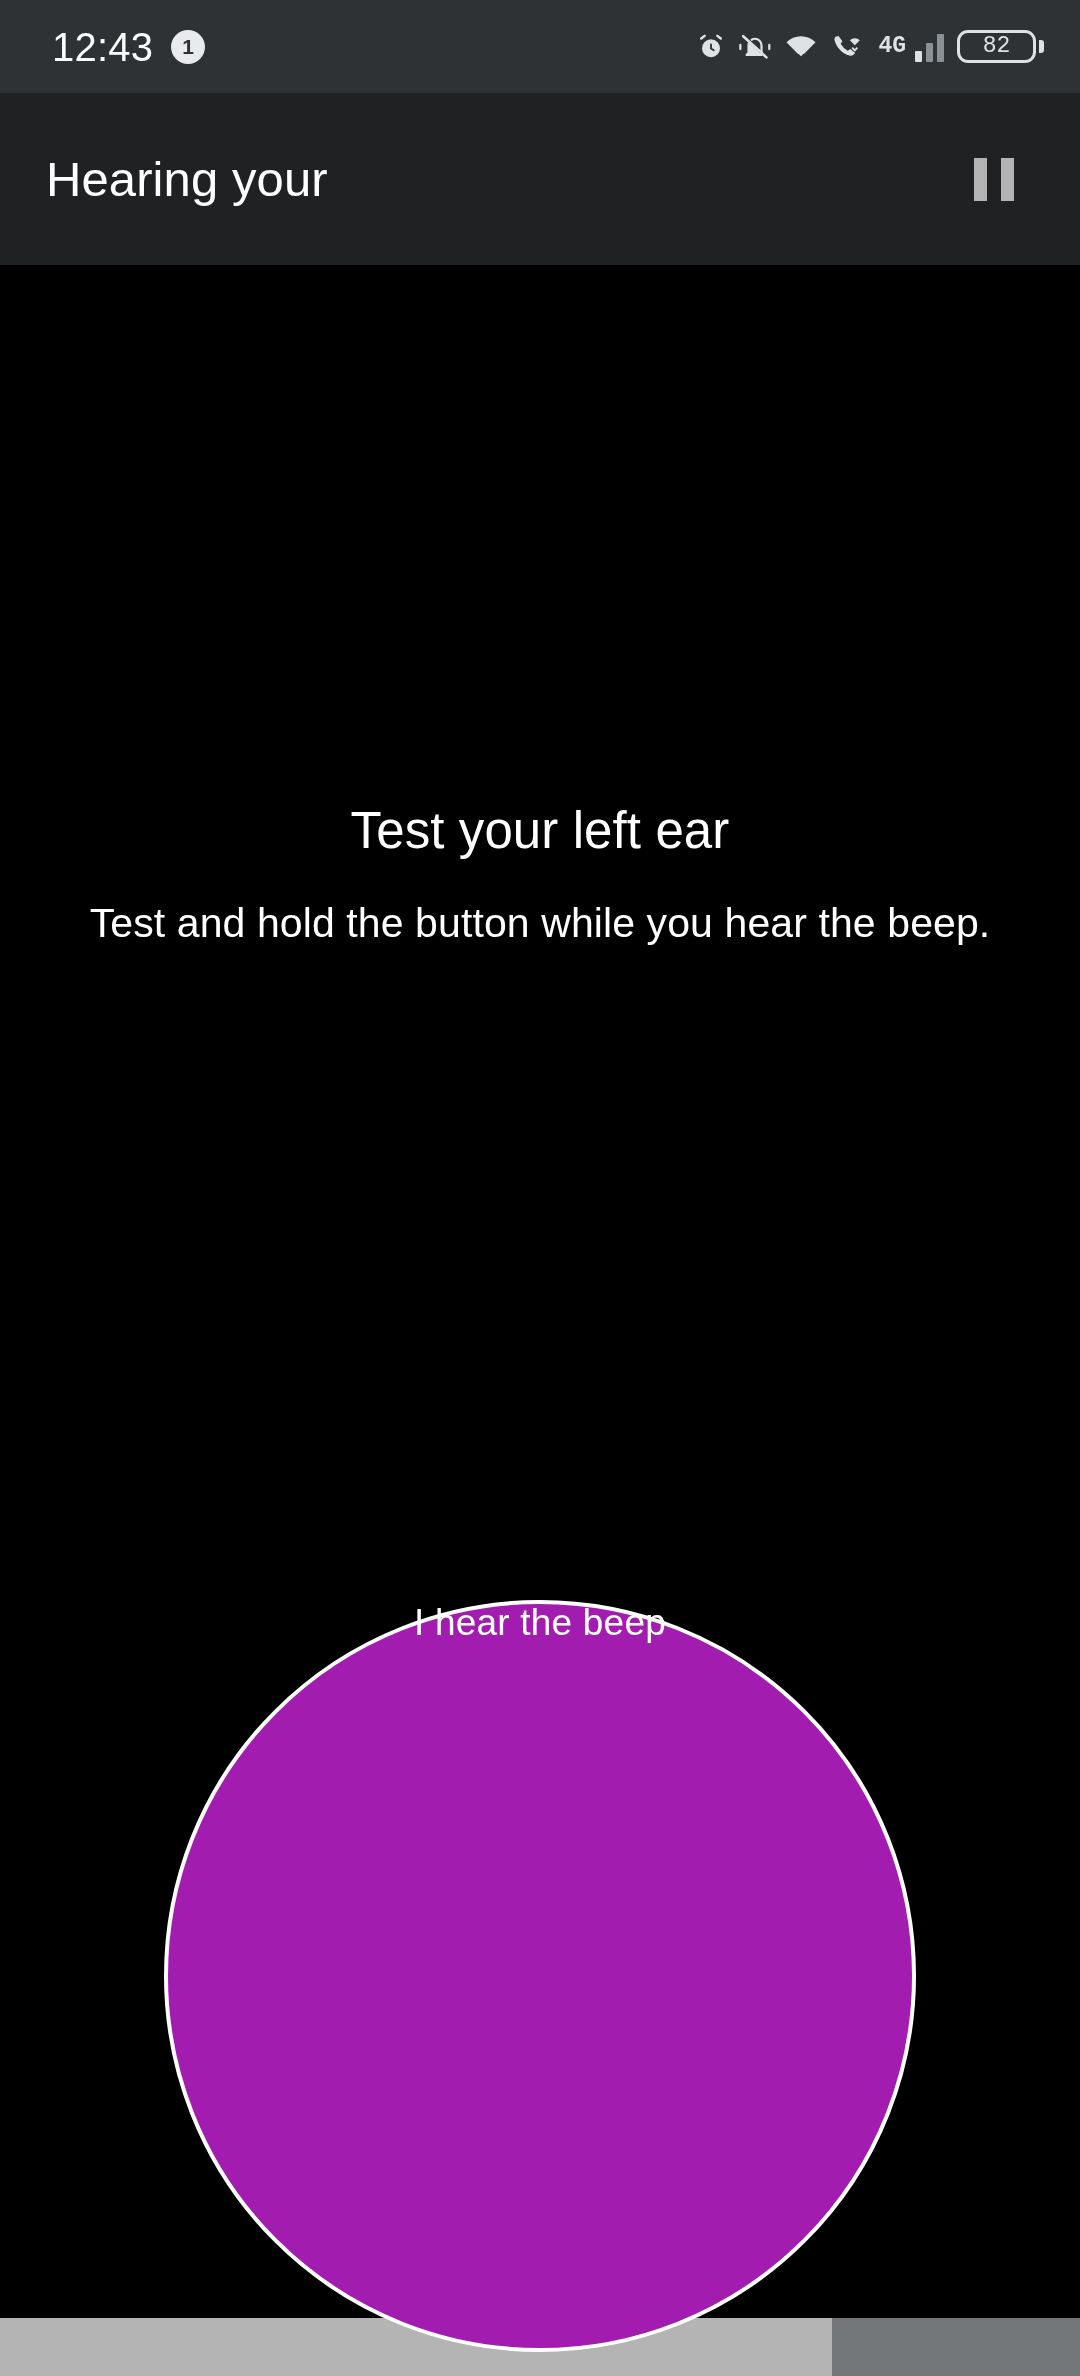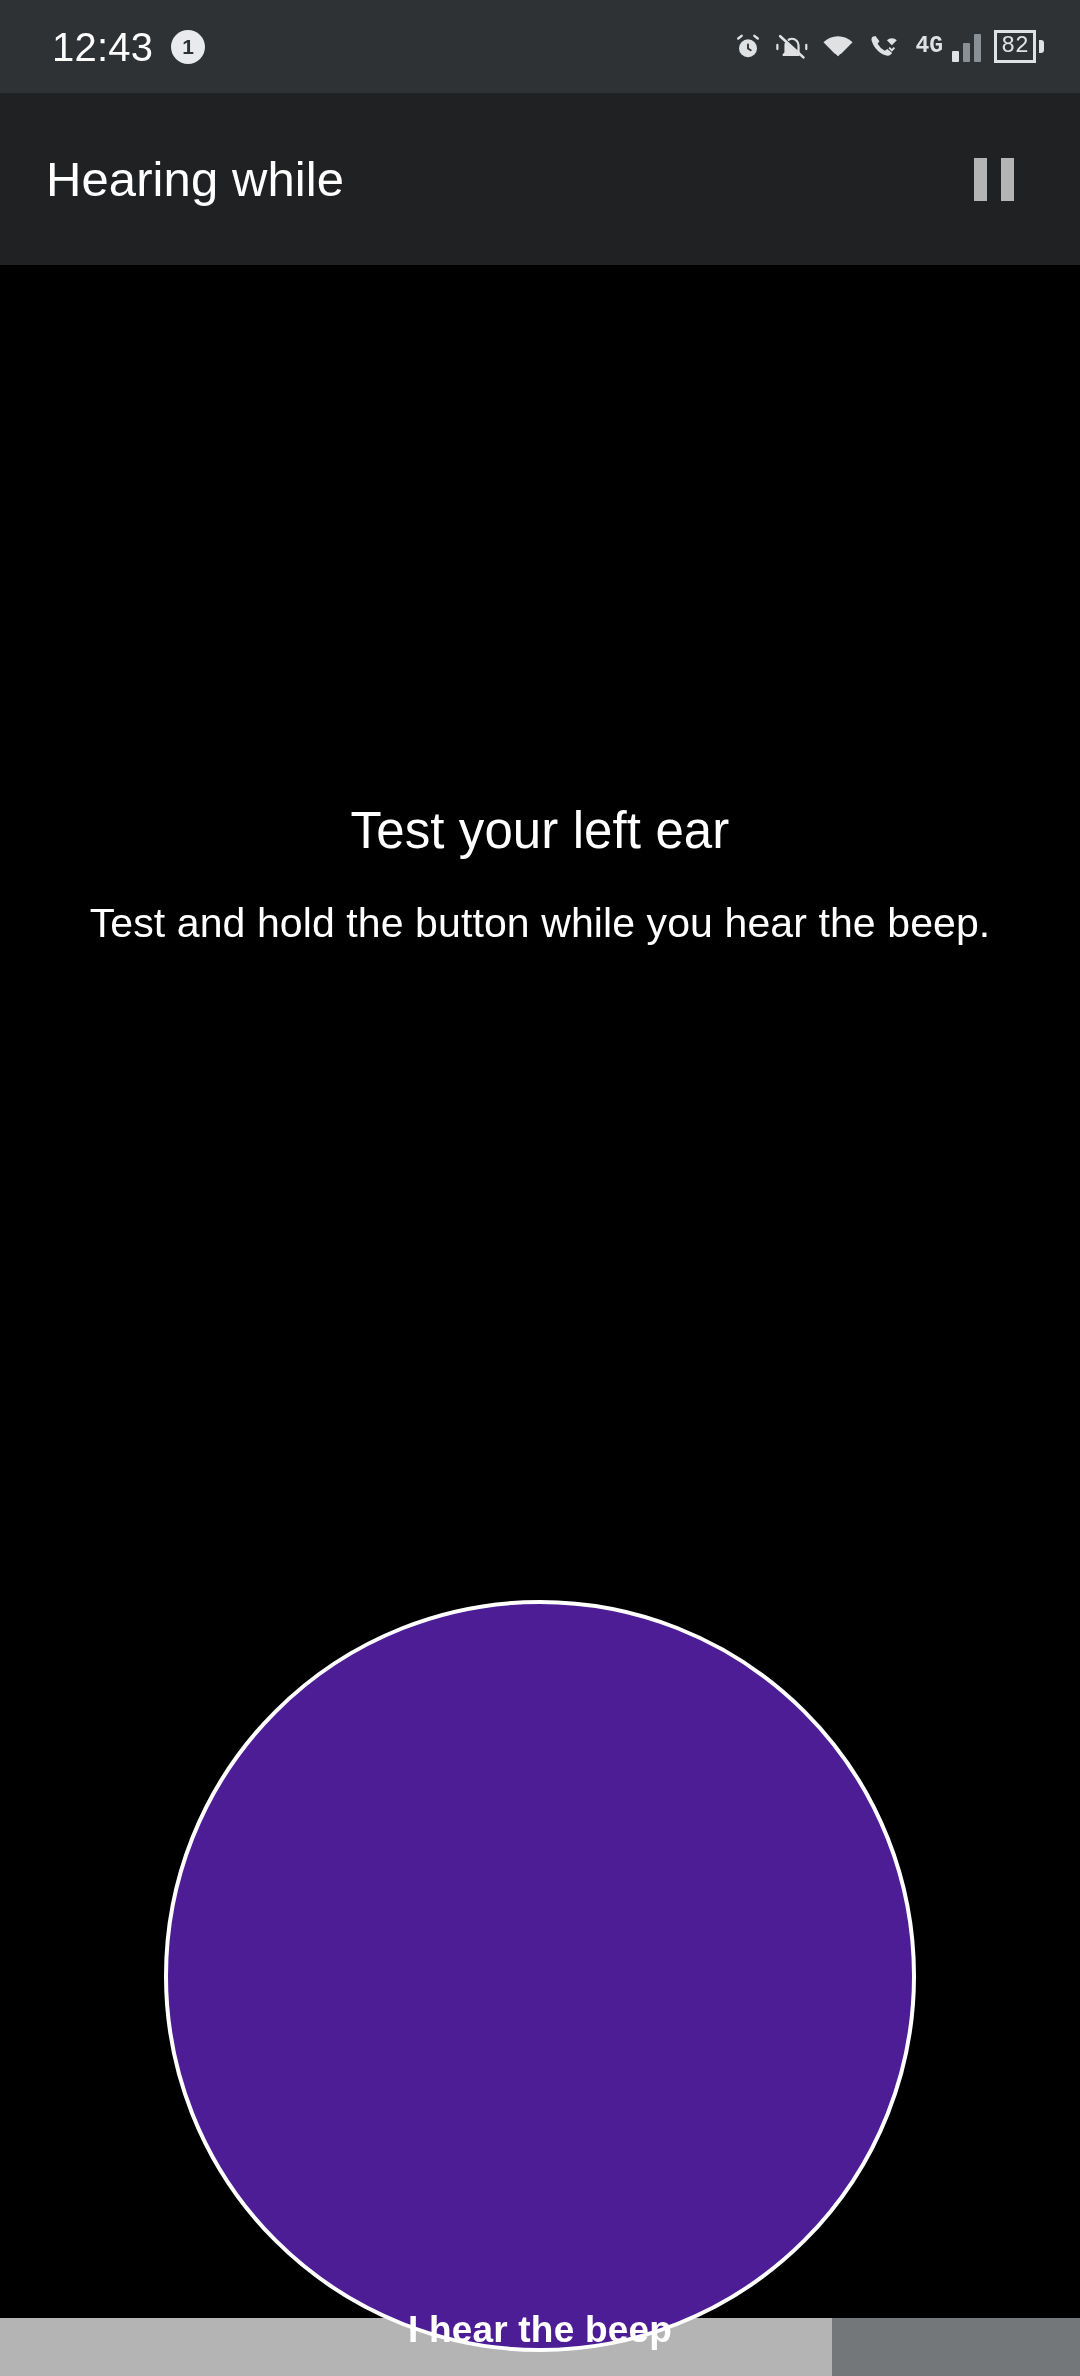--- a/index.html
+++ b/index.html
@@ -76,23 +76,23 @@
   .sig-bars i.b1 { height:11px; background:#dfe1e3; }
   .sig-bars i.b2 { height:19px; background:#8b9095; }
   .sig-bars i.b3 { height:28px; background:#8b9095; }
 
   .battery {
     position:relative;
     display:flex;
     align-items:center;
   }
   .battery-body {
-    width:42px; height:33px;
+    width:79px; height:33px;
     border:3px solid #dfe1e3;
-    border-radius:0;
+    border-radius:11px;
     display:flex;
     align-items:center;
     justify-content:center;
   }
   .battery-level {
     color:#dfe1e3;
     font-size:23px;
     line-height:1;
     font-weight:500;
   }
@@ -158,26 +158,25 @@
     letter-spacing:0.1px;
   }
 
   .beep-button {
     position:absolute;
     left:164px;
     top:1335px;
     width:752px; height:752px;
     border:4px solid #ffffff;
     border-radius:50%;
-    background:#4c1d95;
-    display:flex;
-    align-items:flex-end;
+    background:#a21caf;
+    display:flex;
+    align-items:flex-start;
     justify-content:center;
     cursor:pointer;
-    font-weight:bold;
   }
   .beep-button-label {
     color:#ffffff;
     font-size:37px;
     line-height:1;
     letter-spacing:0.2px;
   }
 
   
   .progress-bar {
@@ -245,21 +244,21 @@
         <span class="battery-body">
           <span class="battery-level">82</span>
         </span>
         <span class="battery-cap"></span>
       </span>
 
     </div>
   </div>
 
   <div class="app-bar">
-    <span class="app-title">Hearing while</span>
+    <span class="app-title">Hearing your</span>
     <span class="pause-btn">
       <span></span>
       <span></span>
     </span>
   </div>
 
   <div class="content">
 
     <div class="headline">Test your left ear</div>
 

